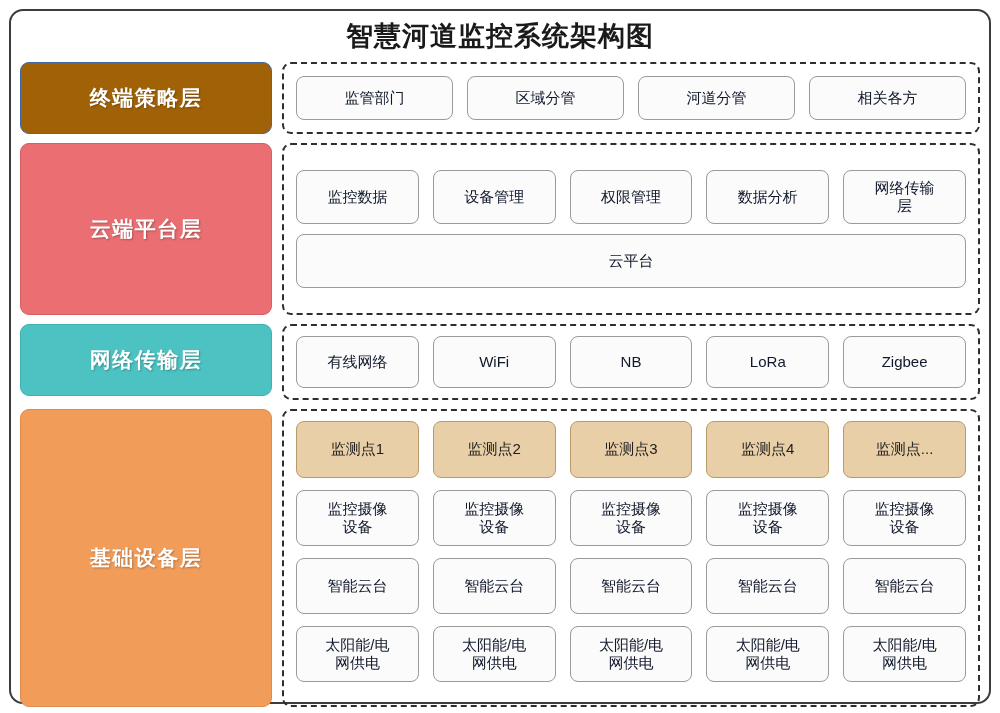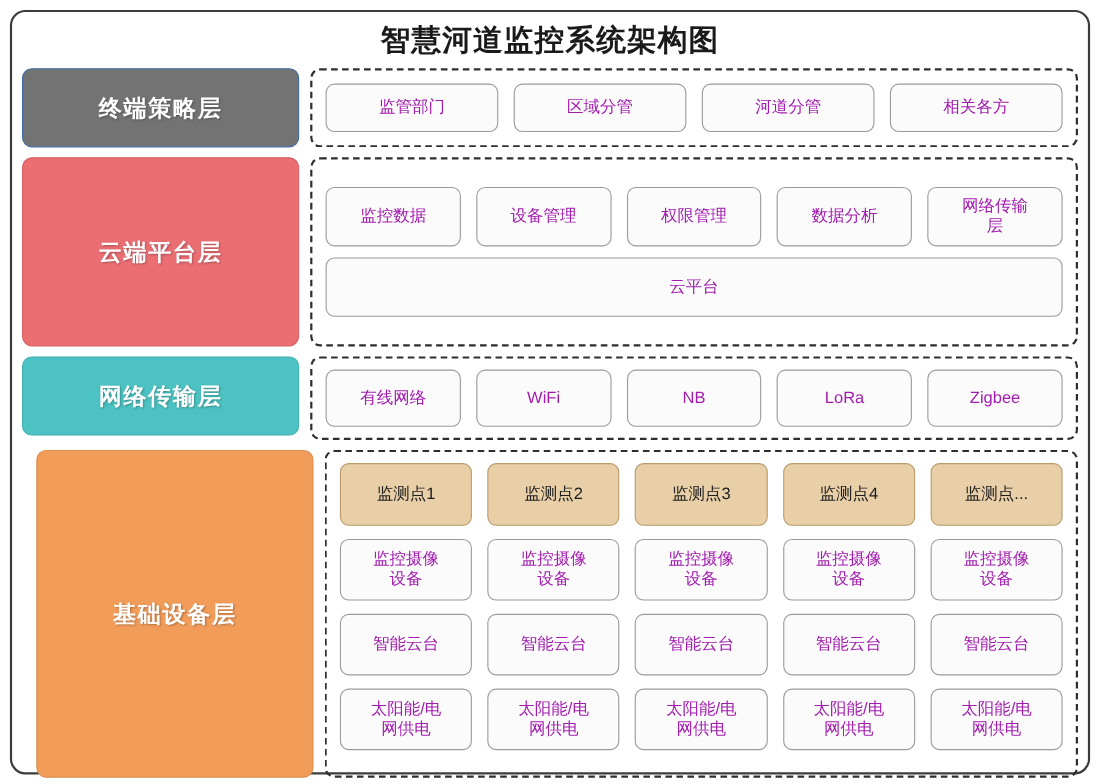--- a/index.html
+++ b/index.html
@@ -68,21 +68,21 @@
     display: flex;
     align-items: center;
     justify-content: center;
     color: #ffffff;
     font-size: 21px;
     font-weight: bold;
     letter-spacing: 1.5px;
     text-shadow: 1px 1px 2px rgba(0,0,0,0.28);
     box-sizing: border-box;
   }
-  .layer-blue   { background: #737373; border: 1px solid #3f6aa3; }
+  .layer-blue   { background: #a16207; border: 1px solid #3f6aa3; }
   .layer-red    { background: #ea6e72; border: 1px solid #d55f63; }
   .layer-teal   { background: #4cc2c2; border: 1px solid #41b0b0; font-family: Liberation Serif, serif; }
   .layer-orange { background: #f29c5a; border: 1px solid #dd8c4e; }
 
   
   .group {
     flex: 1 1 auto;
     margin-left: 10px;
     border: 2px dashed #2e2e2e;
     border-radius: 9px;
@@ -102,21 +102,21 @@
   
   .node {
     flex: 1 1 0;
     background: #fbfbfb;
     border: 1.6px solid #9a9a9a;
     border-radius: 8px;
     display: flex;
     align-items: center;
     justify-content: center;
     text-align: center;
-    color: #a21caf;
+    color: #0f172a;
     font-size: 15px;
     line-height: 1.2;
     box-sizing: border-box;
     padding: 4px 24px;
     min-height: 46px;
   }
 
   .node.wide {
     flex: 1 1 100%;
     min-height: 36px;
@@ -145,21 +145,21 @@
   .row-terminal  .node  { min-height: 44px; }
 
   .row-cloud     .layer-label { height: 172px; }
   .row-cloud     .group { min-height: 140px; }
   .row-cloud     .node  { min-height: 54px; }
 
   .row-network   .layer-label { height: 72px; }
   .row-network   .group { min-height: 72px; }
   .row-network   .node  { min-height: 52px; }
 
-  .row-device    .layer-label { height: 298px; margin-left: 13px; }
+  .row-device    .layer-label { height: 298px; }
   .row-device    .group { min-height: 298px; justify-content: flex-start; }
   .row-device    .node  { min-height: 56px; }
   .row-device    .cells + .cells { margin-top: 12px; }
 </style>
 </head>
 <body>
 
 <div id="page">
   <div class="outer-frame"></div>
 

